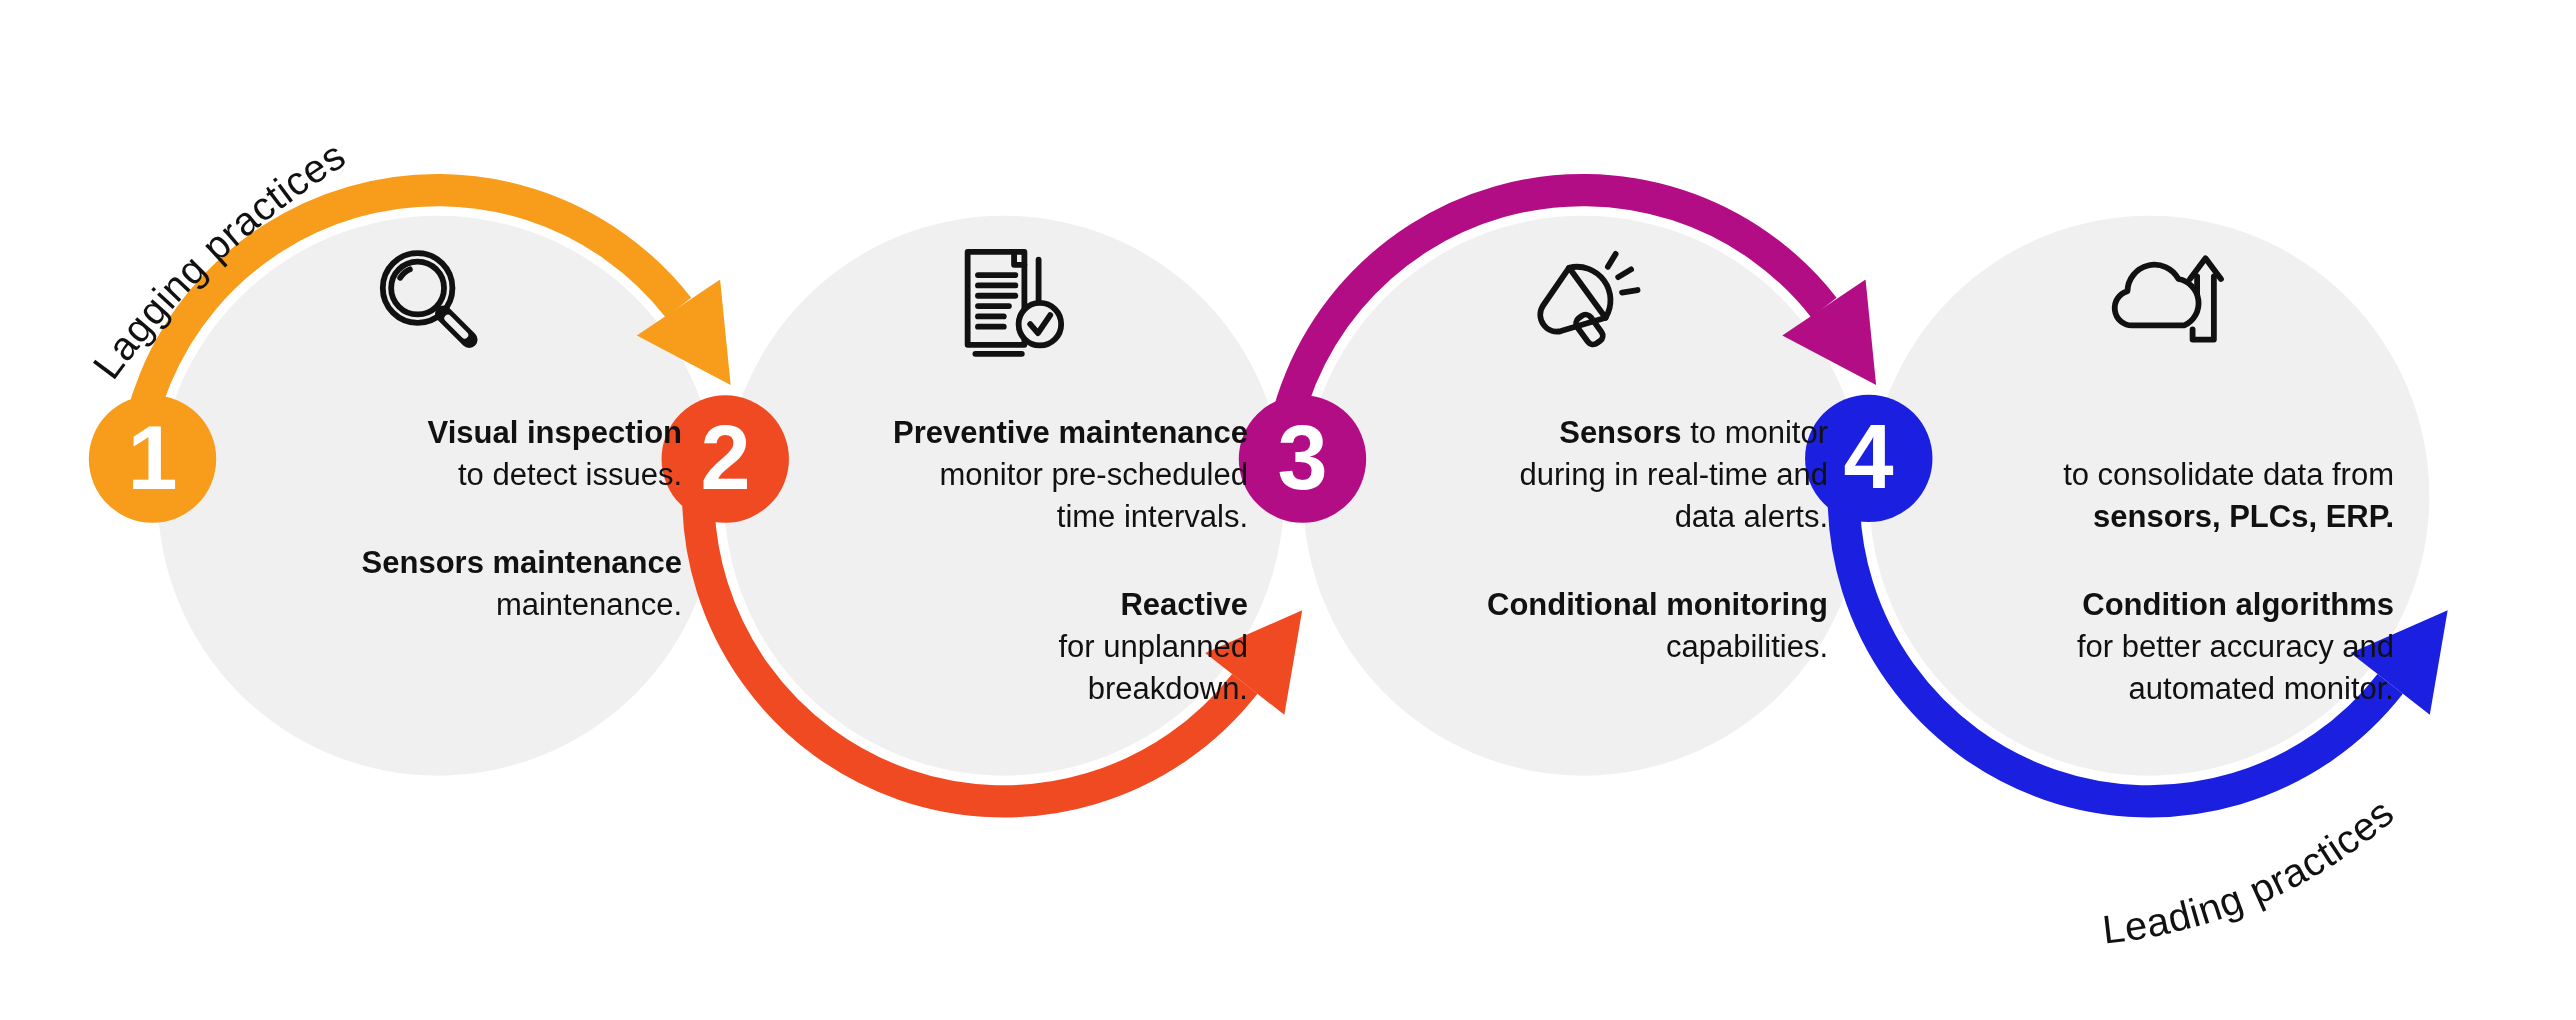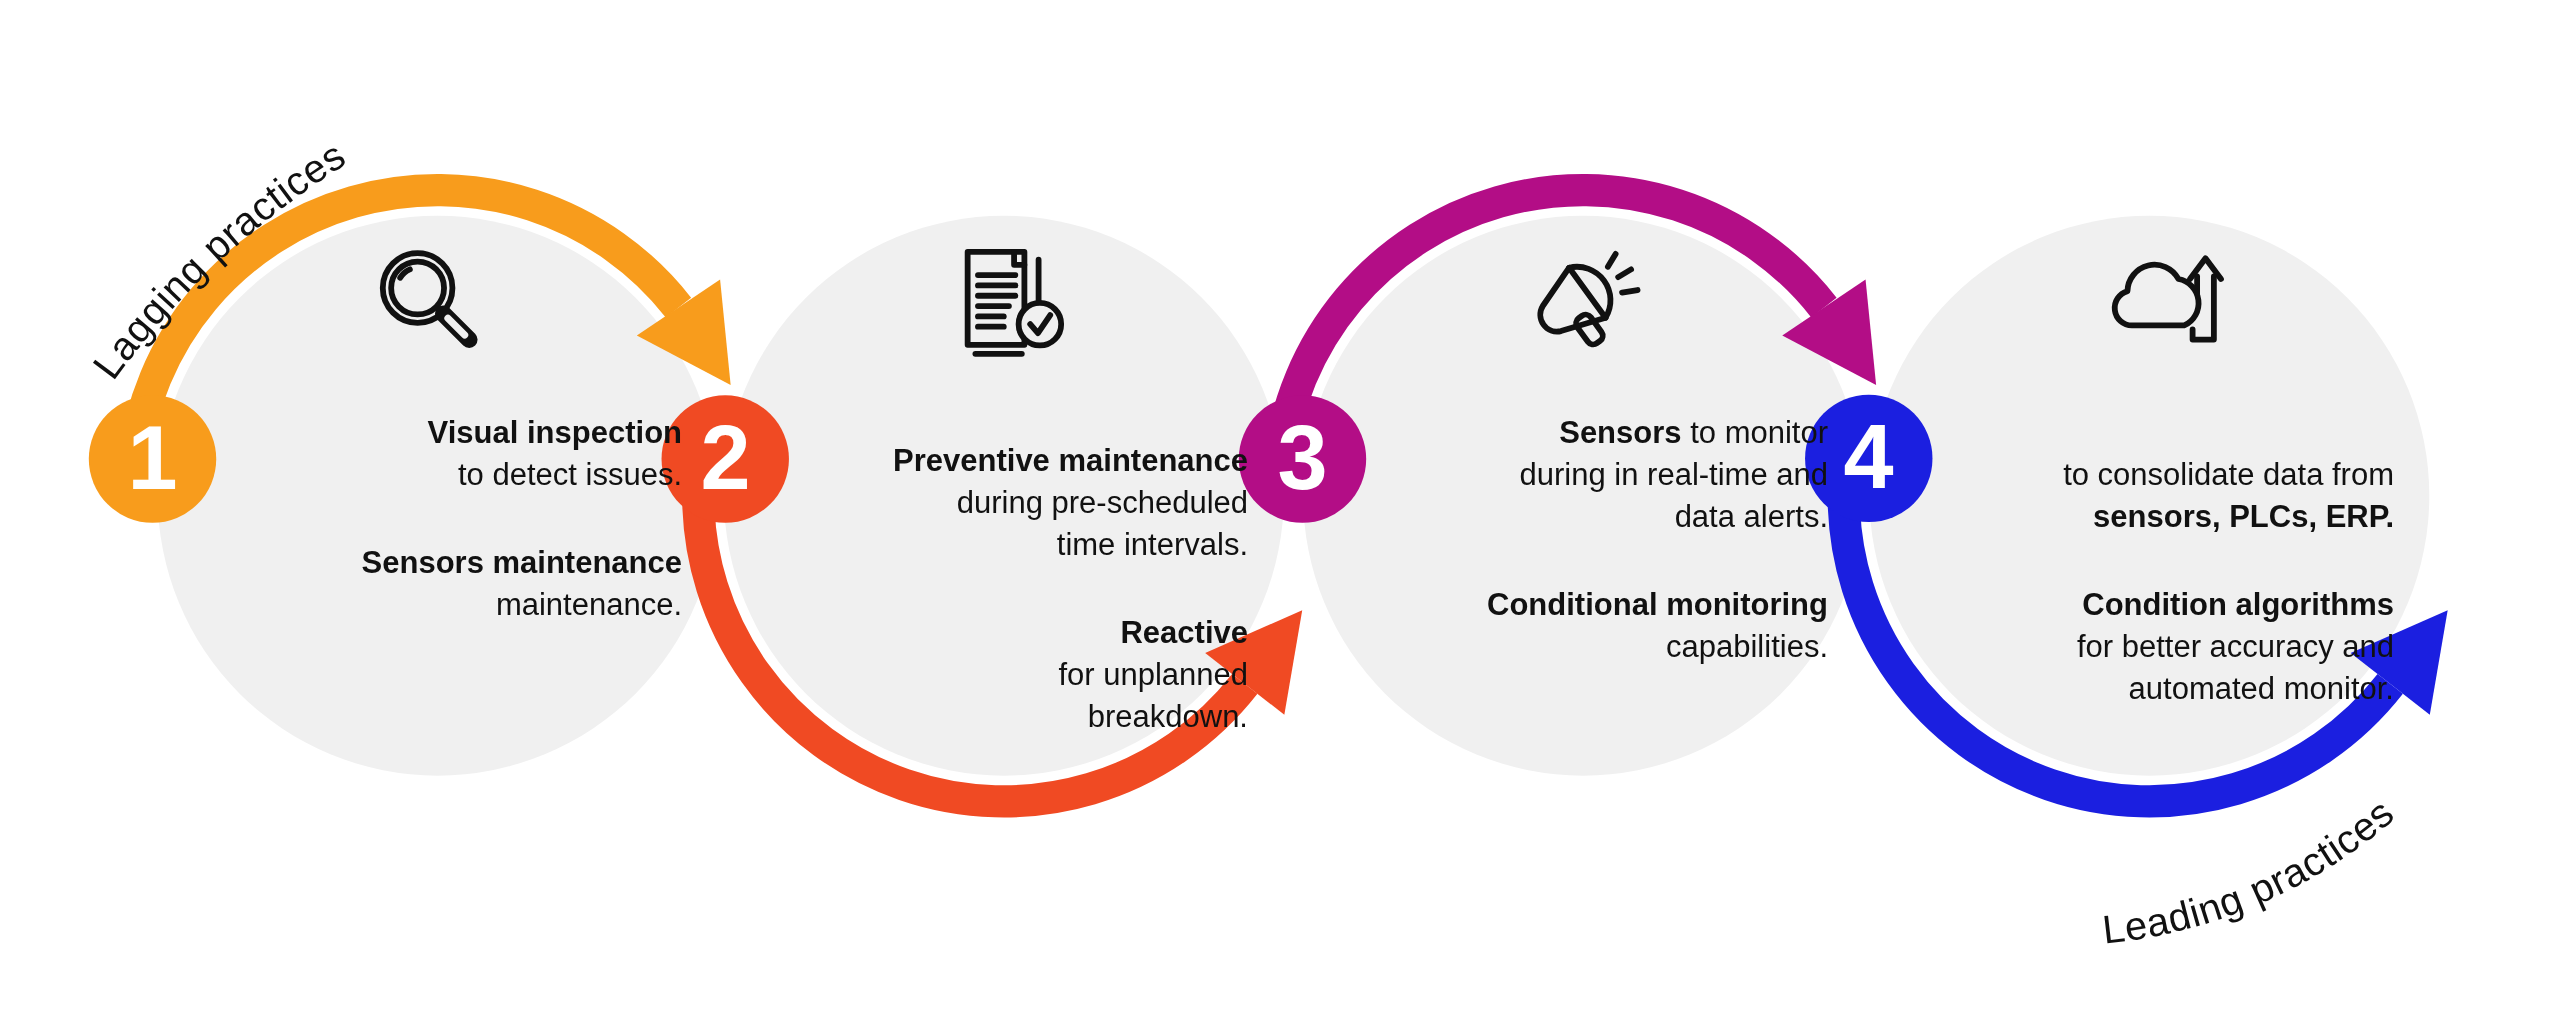--- a/index.html
+++ b/index.html
@@ -119,24 +119,24 @@
     <p>
       <span class="b">Visual inspection</span><br>
       <span>to detect issues.</span>
     </p>
     <p>
       <span class="b">Sensors maintenance</span><br>
       <span>maintenance.</span>
     </p>
   </div>
 
-  <div class="step-text" style="left:759px;margin-top:28px;">
+  <div class="step-text" style="left:759px;">
     <p>
       <span class="b">Preventive maintenance</span><br>
-      <span>during pre-scheduled</span><br>
+      <span>monitor pre-scheduled</span><br>
       <span>time intervals.</span>
     </p>
     <p>
       <span class="b">Reactive</span><br>
       <span>for unplanned</span><br>
       <span>breakdown.</span>
     </p>
   </div>
 
   <div class="step-text" style="left:1339px;">

